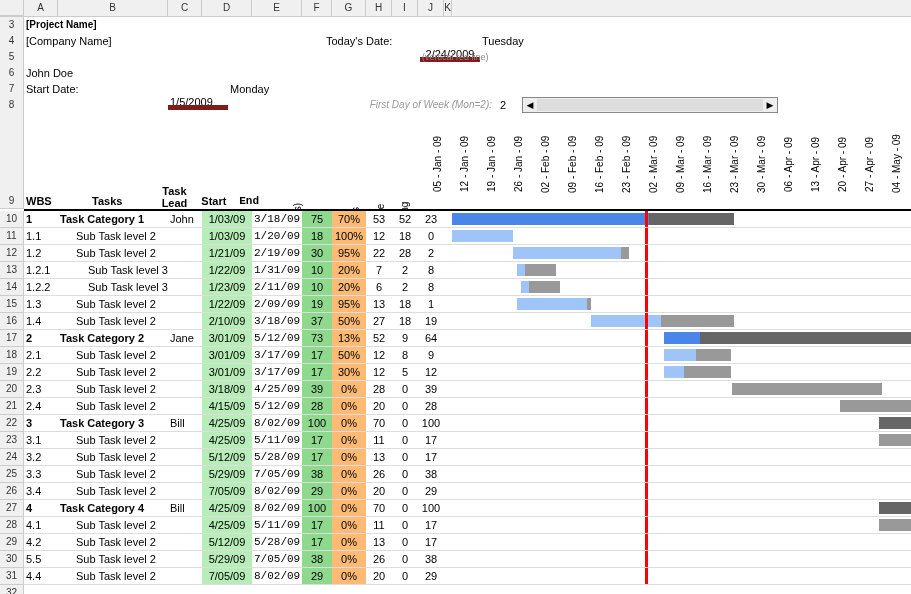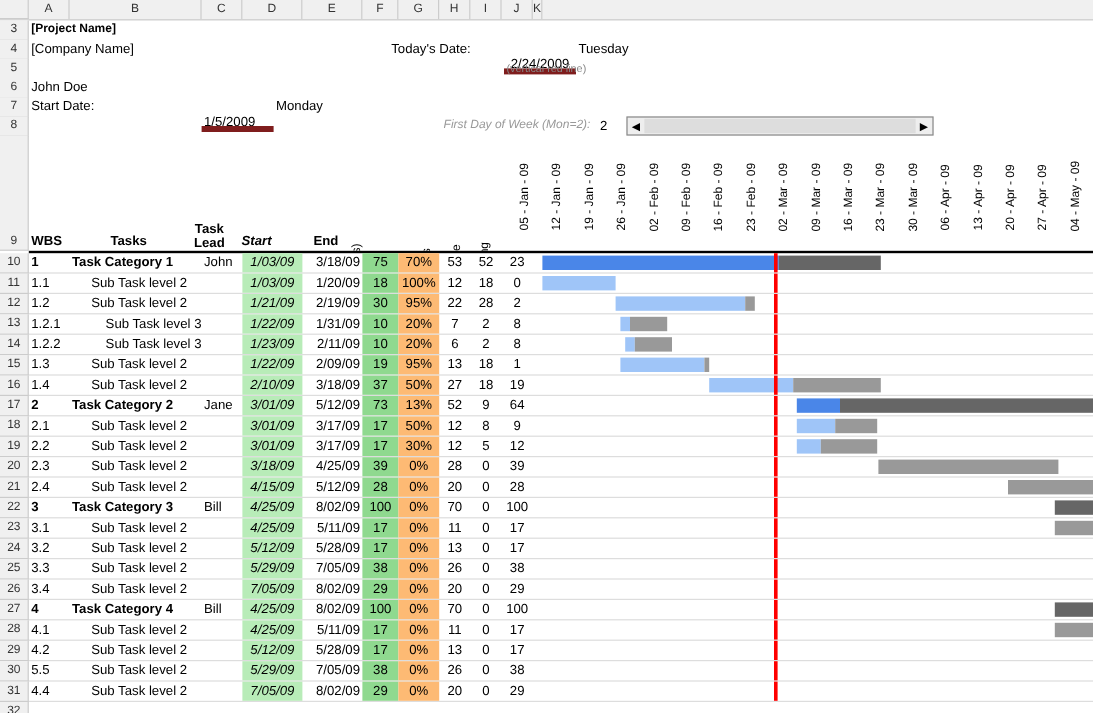--- a/index.html
+++ b/index.html
@@ -75,22 +75,22 @@
   }
   .small-gray {
     color: #888;
     font-size: 9px;
   }
   
   
   .c-wbs { width: 34px; }
   .c-task { width: 110px; }
   .c-lead { width: 34px; }
-  .c-start { width: 50px; text-align: center; font-style: italic;}
-  .c-end { width: 50px; text-align: right;}
+  .c-start { width: 50px; text-align: center;}
+  .c-end { width: 50px; text-align: left; font-family: Liberation Mono, monospace;}
   .c-dur { width: 30px; text-align: center;}
   .c-pct { width: 34px; text-align: center;}
   .c-wd  { width: 26px; text-align: center;}
   .c-dc  { width: 26px; text-align: center;}
   .c-dr  { width: 26px; text-align: center;}
   .vert {
     writing-mode: vertical-rl;
     transform: rotate(180deg);
     height: 90px;
     font-size: 10px;

